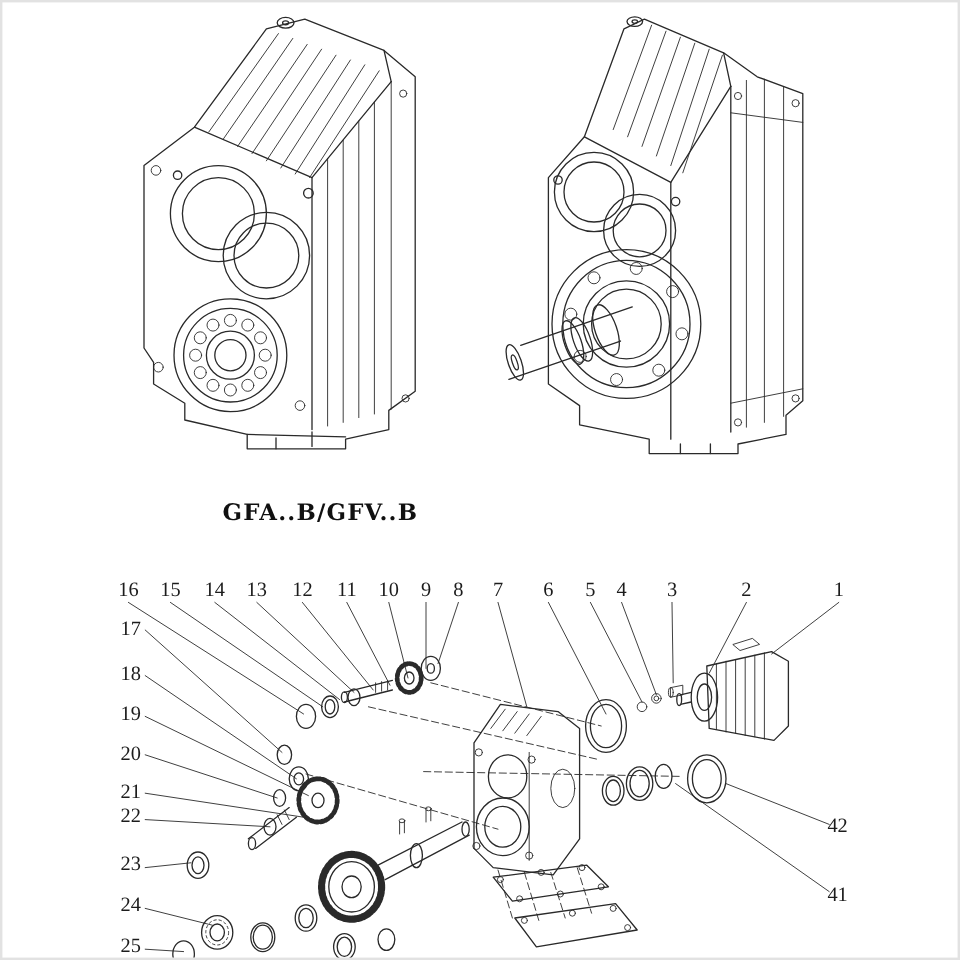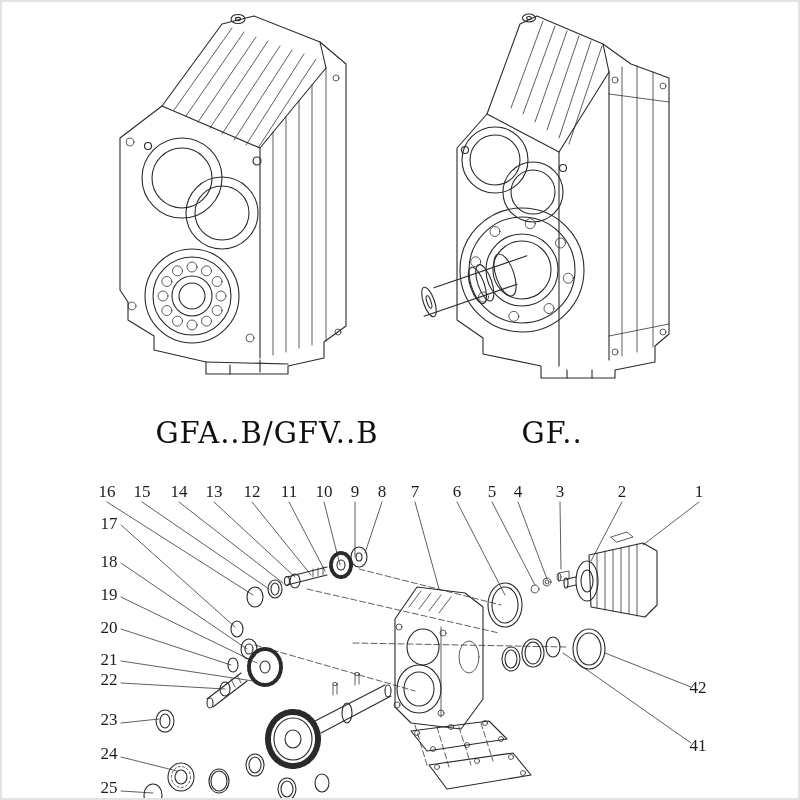--- a/index.html
+++ b/index.html
@@ -3,21 +3,21 @@
 <meta charset="utf-8">
 <style>
   html,body{margin:0;padding:0;background:#ffffff;}
   .page{
     position:relative;width:800px;height:800px;background:#ffffff;
     border:2px solid #e2e2e2;box-sizing:border-box;overflow:hidden;
     font-family:"Liberation Serif", serif;
   }
   .drawing{position:absolute;}
   .caption{
-    position:absolute;font-weight:normal;font-size:29px;letter-spacing:1px;
+    position:absolute;font-weight:bold;font-size:19px;letter-spacing:1px;
     color:#101010;text-align:center;
     font-family:"DejaVu Serif","Liberation Serif",serif;
   }
   svg{display:block;}
   .ink{stroke:#2a2a2a;fill:none;stroke-width:1.1;stroke-linejoin:round;stroke-linecap:round;}
   .thin{stroke-width:0.75;}
   .callouts text{
     font-family:"Liberation Serif", serif;font-size:17px;fill:#1c1c1c;text-anchor:middle;
   }
 </style>
@@ -160,21 +160,20 @@
         <ellipse cx="12" cy="300" rx="5.5" ry="15.5" transform="rotate(-19 12 300)"></ellipse>
         <ellipse cx="12" cy="300" rx="2" ry="6.5" transform="rotate(-19 12 300)"></ellipse>
         <ellipse cx="67.8" cy="280.8" rx="7" ry="19" transform="rotate(-19 67.8 280.8)"></ellipse>
         <ellipse cx="60.4" cy="283.4" rx="7" ry="19" transform="rotate(-19 60.4 283.4)"></ellipse>
         <ellipse cx="88" cy="273" rx="9" ry="22" transform="rotate(-19 88 273)"></ellipse>
       </g>
     </g>
   </svg>
 
   <div class="caption" style="left:120px;top:414px;width:290px;">GFA..B/GFV..B</div>
-  <div class="caption" style="left:465px;top:414px;width:170px;">GF..</div>
 
   <svg class="drawing callouts" style="left:95px;top:475px;" width="615" height="325" viewBox="0 0 615 325">
 
     <g class="ink thin" stroke-dasharray="6 3">
       <line x1="210" y1="112" x2="402" y2="156"></line>
       <line x1="256" y1="166" x2="470" y2="170"></line>
       <line x1="158" y1="168" x2="318" y2="214"></line>
       <line x1="262" y1="92" x2="404" y2="128"></line>
       <line x1="318" y1="248" x2="330" y2="288"></line>
       <line x1="340" y1="250" x2="352" y2="290"></line>

